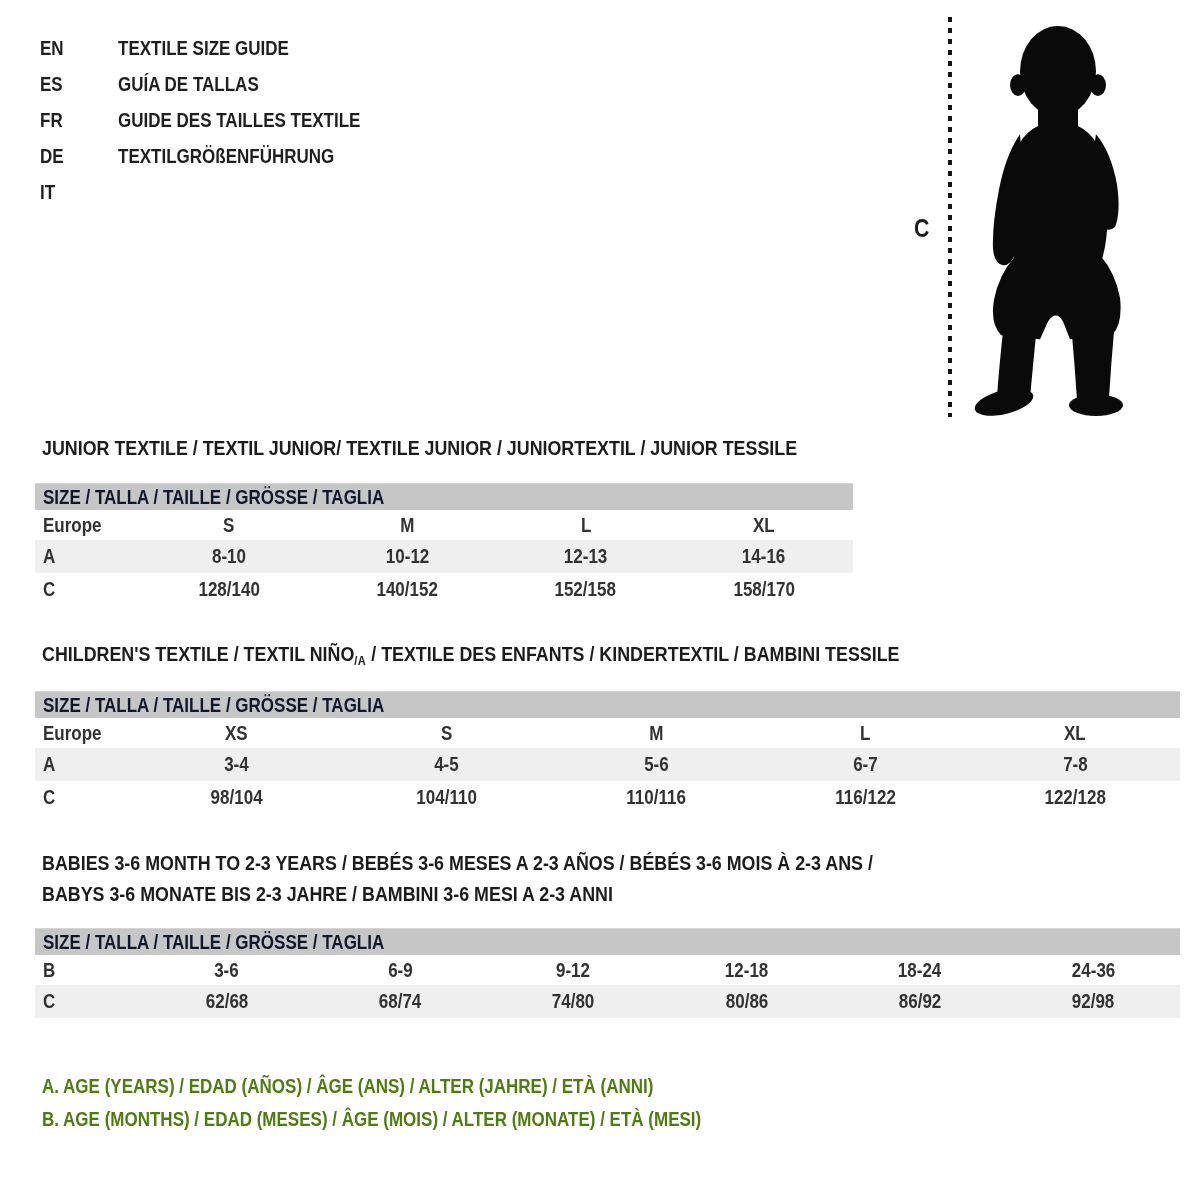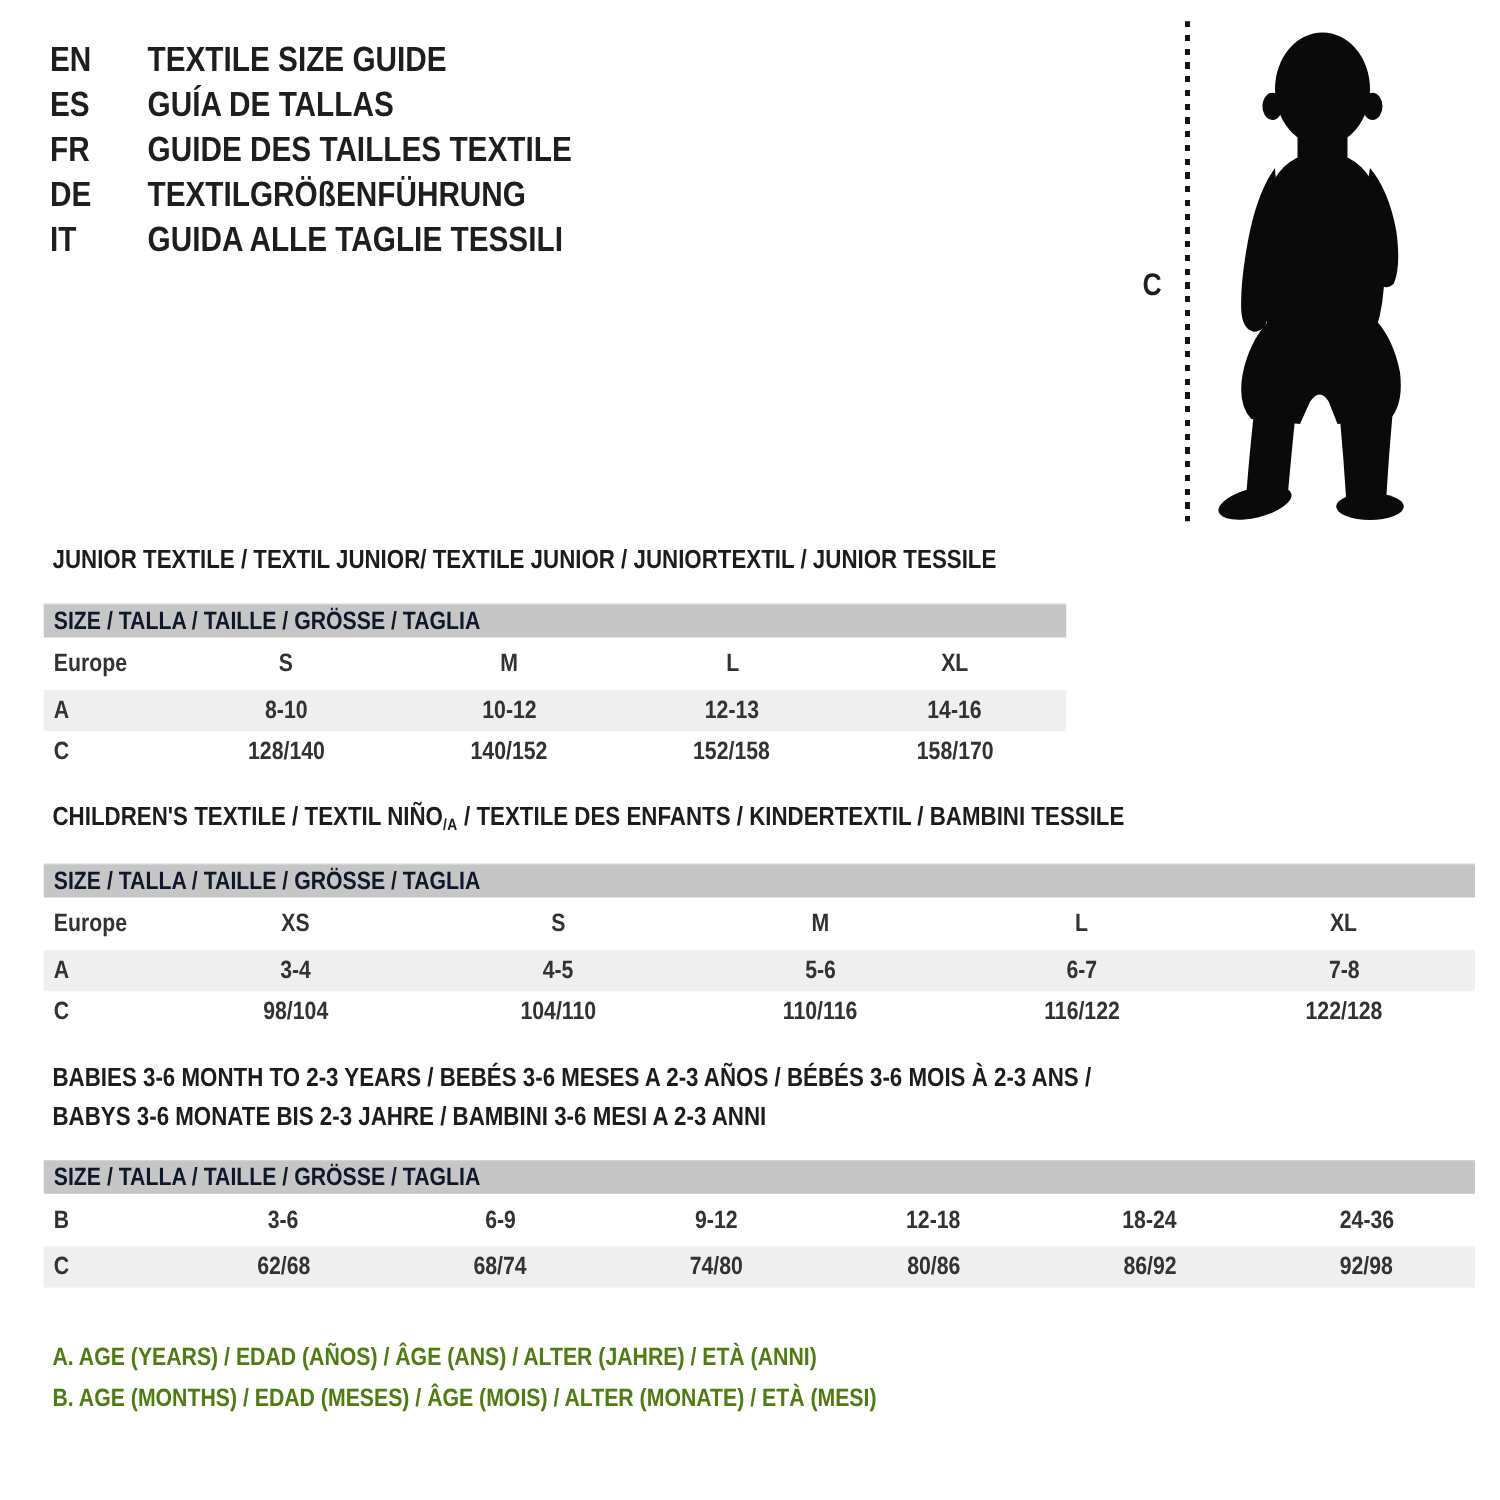--- a/index.html
+++ b/index.html
@@ -9,21 +9,21 @@
     font-family:"Liberation Sans", sans-serif;
     color:#1e1e1e;
     overflow:hidden;
   }
   
   .cond  { display:inline-block; transform:scaleX(0.85); transform-origin:0 50%; white-space:nowrap; }
   .condc { display:inline-block; transform:scaleX(0.85); transform-origin:50% 50%; white-space:nowrap; }
 
   
   .lang-list { position:absolute; left:40px; top:30px; }
-  .lang-row  { display:flex; height:36px; align-items:center; font-size:28px; font-weight:bold; }
+  .lang-row  { display:flex; height:36px; align-items:center; font-size:20px; font-weight:bold; }
   .lang-code { width:78px; flex:0 0 78px; }
 
   
   .measure-line {
     position:absolute; left:948px; top:17px; width:4px; height:400px;
     background:repeating-linear-gradient(to bottom, #141414 0 5px, transparent 5px 11px);
   }
   .measure-label { position:absolute; left:914px; top:214px; font-size:25px; font-weight:bold; }
   .figure-wrap { position:absolute; left:970px; top:24px; width:170px; height:394px; }
 
@@ -42,21 +42,21 @@
 
   .size-header {
     height:27px; background:#c6c6c6; display:flex; align-items:center;
     padding-left:8px; font-size:20px; font-weight:bold; color:#0f172a;
     border-top:1px solid #d4d4d4;
   }
   .trow { display:grid; align-items:center; font-size:20px; font-weight:bold; color:#323232; }
   .table-junior   .trow { grid-template-columns:105px repeat(4,1fr); }
   .table-children .trow { grid-template-columns:97px  repeat(5,1fr); }
   .table-babies   .trow { grid-template-columns:105px repeat(6,1fr); }
-  .row-h35 { height:42px; }
+  .row-h35 { height:30px; }
   .row-h33 { height:33px; }
   .shaded  { background:#efefef; }
   .rlabel  { text-align:left; padding-left:8px; }
   .cell    { text-align:center; }
 
   
   .legend { position:absolute; left:42px; top:1070px; font-size:20px; font-weight:bold; line-height:33px; color:#4d7c0f; }
 </style>
 </head>
 <body>
@@ -73,21 +73,20 @@
   <div class="lang-row">
     <div class="lang-code"><span class="cond">FR</span></div>
     <div><span class="cond">GUIDE DES TAILLES TEXTILE</span></div>
   </div>
   <div class="lang-row">
     <div class="lang-code"><span class="cond">DE</span></div>
     <div><span class="cond">TEXTILGRÖßENFÜHRUNG</span></div>
   </div>
   <div class="lang-row">
     <div class="lang-code"><span class="cond">IT</span></div>
-    <div><span class="cond">GUIDA ALLE TAGLIE TESSILI</span></div>
   </div>
 </div>
 
 <div class="measure-label"><span class="cond">C</span></div>
 <div class="measure-line"></div>
 <div class="figure-wrap">
   <svg viewBox="0 0 170 400" width="170" height="394" preserveAspectRatio="none" aria-hidden="true">
     <g fill="#0a0a0a">
       <ellipse cx="88" cy="48" rx="38" ry="46"></ellipse>
       <ellipse cx="48" cy="62" rx="8" ry="11"></ellipse>

